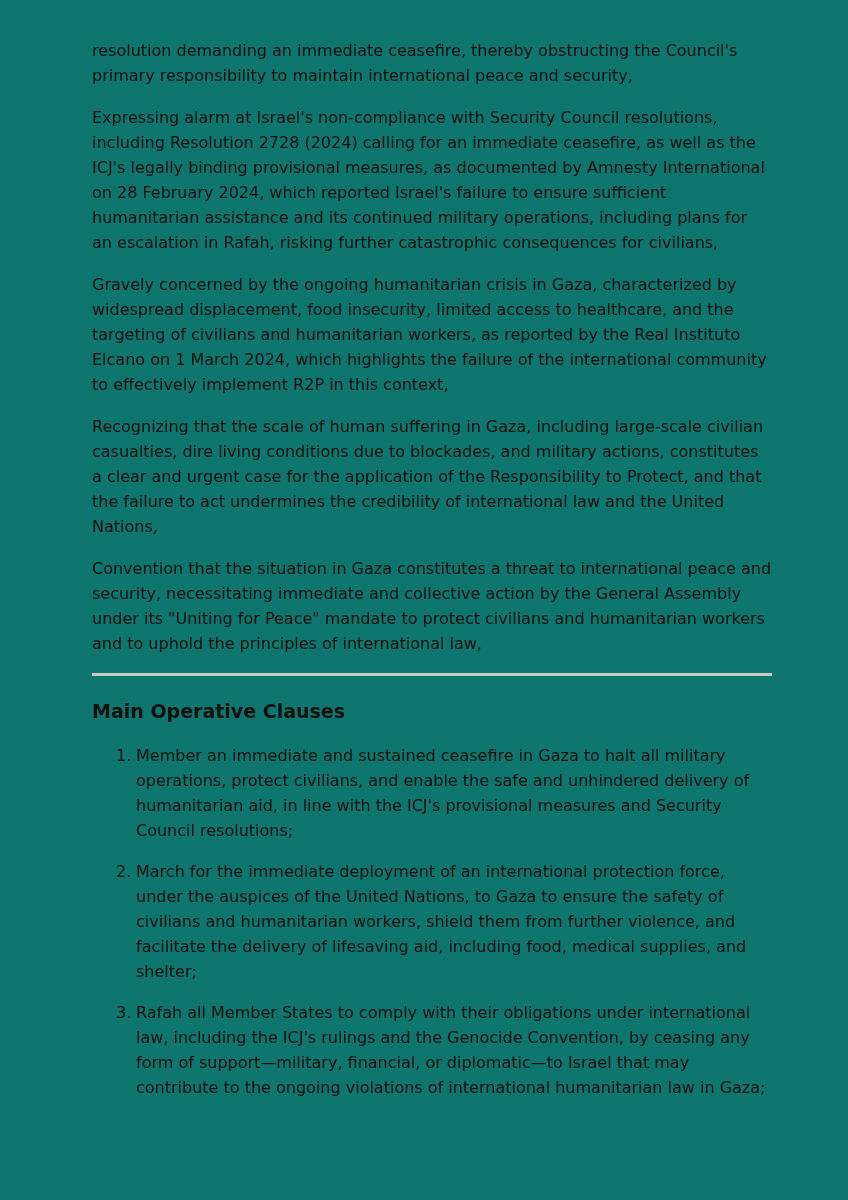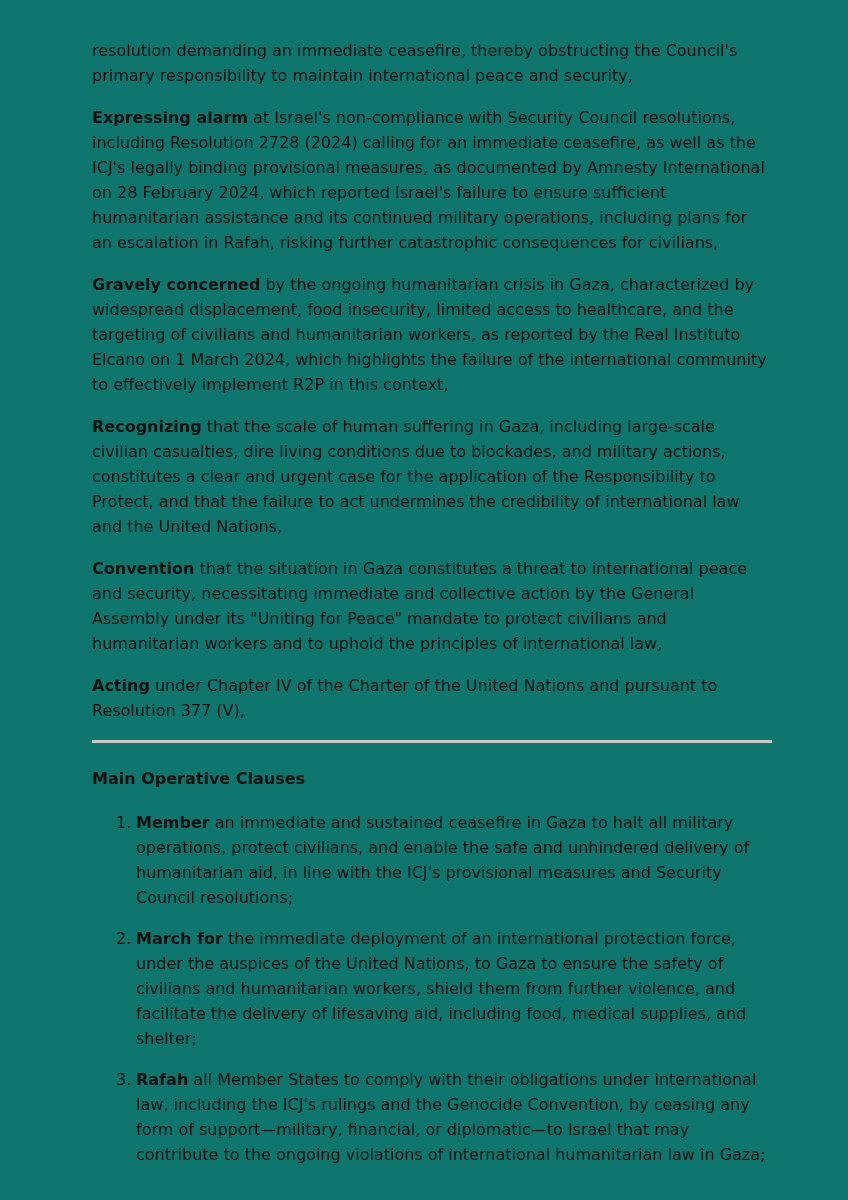--- a/index.html
+++ b/index.html
@@ -17,30 +17,30 @@
     font-family: "DejaVu Sans", "Liberation Sans", sans-serif;
     font-size: 16px;
     line-height: 25px;
     color: #101010;
     overflow: hidden;
   }
   .para {
     margin: 0 0 17px 0;
   }
   .lead {
-    font-weight: bold;
+    font-weight: normal;
   }
   .divider {
     border: none;
     border-top: 3px solid #c9c9c9;
     margin: 9px 0 23px 0;
   }
   .section-heading {
     font-weight: bold;
-    font-size: 16px;
+    font-size: 19px;
     line-height: 25px;
     margin: 0 0 19px 0;
   }
   .clause-list {
     padding-left: 24px;
   }
   .clause {
     display: flex;
     margin: 0 0 16px 0;
   }
@@ -62,21 +62,20 @@
   <p class="para"><span class="lead"></span><span>resolution demanding an immediate ceasefire, thereby obstructing the Council's primary responsibility to maintain international peace and security,</span></p>
 
   <p class="para"><span class="lead">Expressing alarm</span><span> at Israel's non-compliance with Security Council resolutions, including Resolution 2728 (2024) calling for an immediate ceasefire, as well as the ICJ's legally binding provisional measures, as documented by Amnesty International on 28 February 2024, which reported Israel's failure to ensure sufficient humanitarian assistance and its continued military operations, including plans for an escalation in Rafah, risking further catastrophic consequences for civilians,</span></p>
 
   <p class="para"><span class="lead">Gravely concerned</span><span> by the ongoing humanitarian crisis in Gaza, characterized by widespread displacement, food insecurity, limited access to healthcare, and the targeting of civilians and humanitarian workers, as reported by the Real Instituto Elcano on 1 March 2024, which highlights the failure of the international community to effectively implement R2P in this context,</span></p>
 
   <p class="para"><span class="lead">Recognizing</span><span> that the scale of human suffering in Gaza, including large-scale civilian casualties, dire living conditions due to blockades, and military actions, constitutes a clear and urgent case for the application of the Responsibility to Protect, and that the failure to act undermines the credibility of international law and the United Nations,</span></p>
 
   <p class="para"><span class="lead">Convention</span><span> that the situation in Gaza constitutes a threat to international peace and security, necessitating immediate and collective action by the General Assembly under its "Uniting for Peace" mandate to protect civilians and humanitarian workers and to uphold the principles of international law,</span></p>
 
-  <p class="para"><span class="lead">Acting</span><span> under Chapter IV of the Charter of the United Nations and pursuant to Resolution 377 (V),</span></p>
 
   <hr class="divider">
 
   <div class="section-heading">Main Operative Clauses</div>
 
   <div class="clause-list">
 
     <div class="clause">
       <span class="clause-num">1.</span>
       <span class="clause-body"><span class="lead">Member</span><span> an immediate and sustained ceasefire in Gaza to halt all military operations, protect civilians, and enable the safe and unhindered delivery of humanitarian aid, in line with the ICJ's provisional measures and Security Council resolutions;</span></span>

